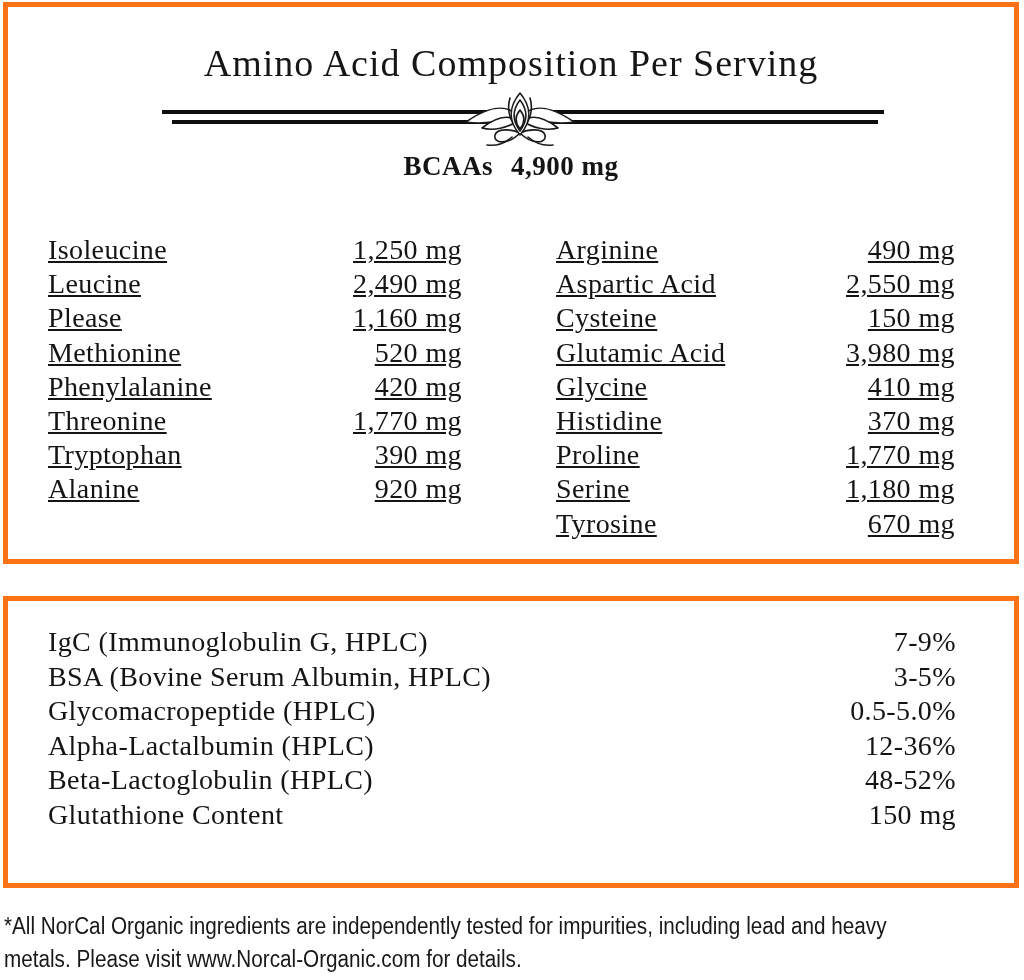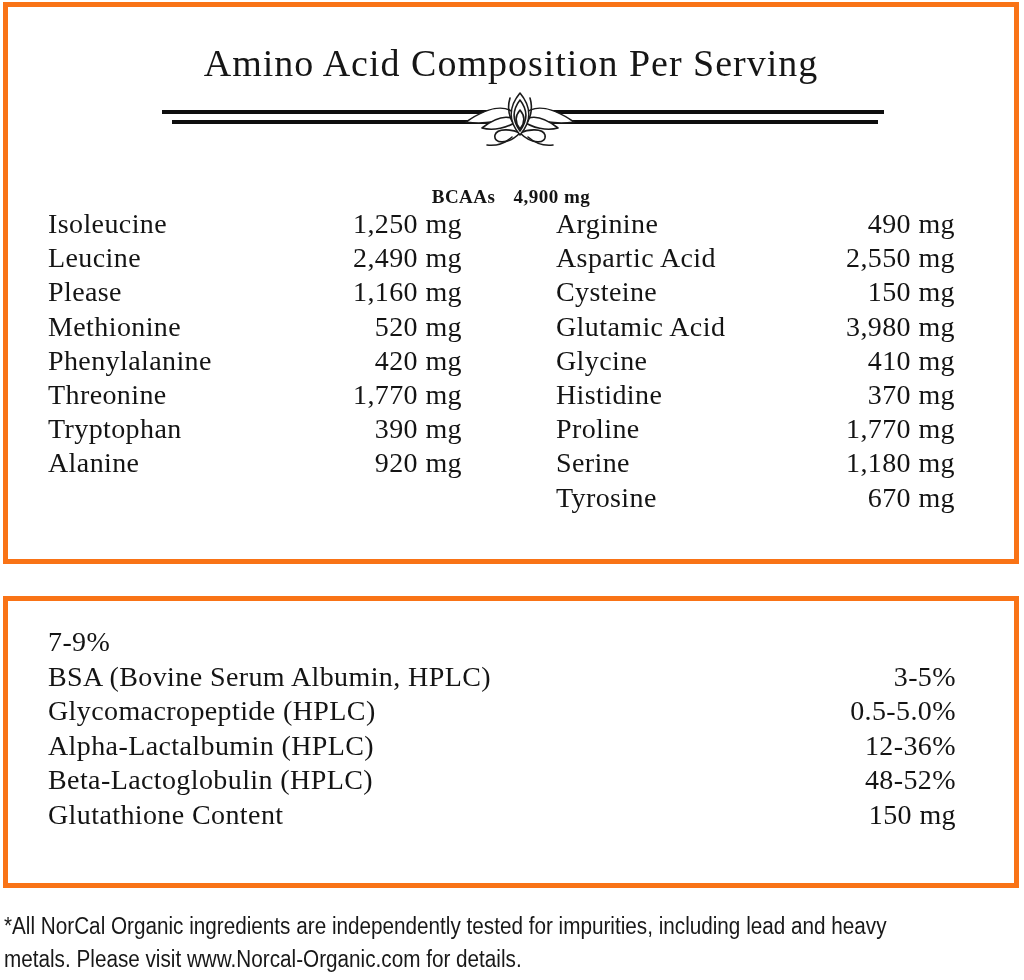--- a/index.html
+++ b/index.html
@@ -55,33 +55,33 @@
     width: 120px;
     height: 56px;
   }
   
   .bcaa-line {
     position: absolute;
     left: 0; right: 0;
     top: 144px;
     text-align: center;
     font-weight: bold;
-    font-size: 19px;
+    font-size: 27px;
     letter-spacing: 0.5px;
     white-space: nowrap;
-    margin-top: 35px;
   }
   .bcaa-line .bcaa-value { margin-left: 18px; }
 
   
   .amino-columns {
     position: absolute;
     left: 40px;
-    top: 200px;
+    top: 226px;
     display: flex;
+    text-decoration: underline;
   }
   .amino-col { display: flex; flex-direction: column; }
   .amino-col-left  { width: 414px; margin-right: 94px; }
   .amino-col-right { width: 399px; }
   .row {
     display: flex;
     justify-content: space-between;
     align-items: baseline;
     font-size: 28px;
     line-height: 34.2px;
@@ -230,20 +230,21 @@
           <span class="row-name">Tyrosine</span>
           <span class="row-value">670 mg</span>
         </div>
       </div>
     </div>
   </div>
 
   <div class="panel panel-protein">
     <div class="protein-rows">
       <div class="row">
+        <span class="row-name">IgC (Immunoglobulin G, HPLC)</span>
         <span class="row-value">7-9%</span>
       </div>
       <div class="row">
         <span class="row-name">BSA (Bovine Serum Albumin, HPLC)</span>
         <span class="row-value">3-5%</span>
       </div>
       <div class="row">
         <span class="row-name">Glycomacropeptide (HPLC)</span>
         <span class="row-value">0.5-5.0%</span>
       </div>

